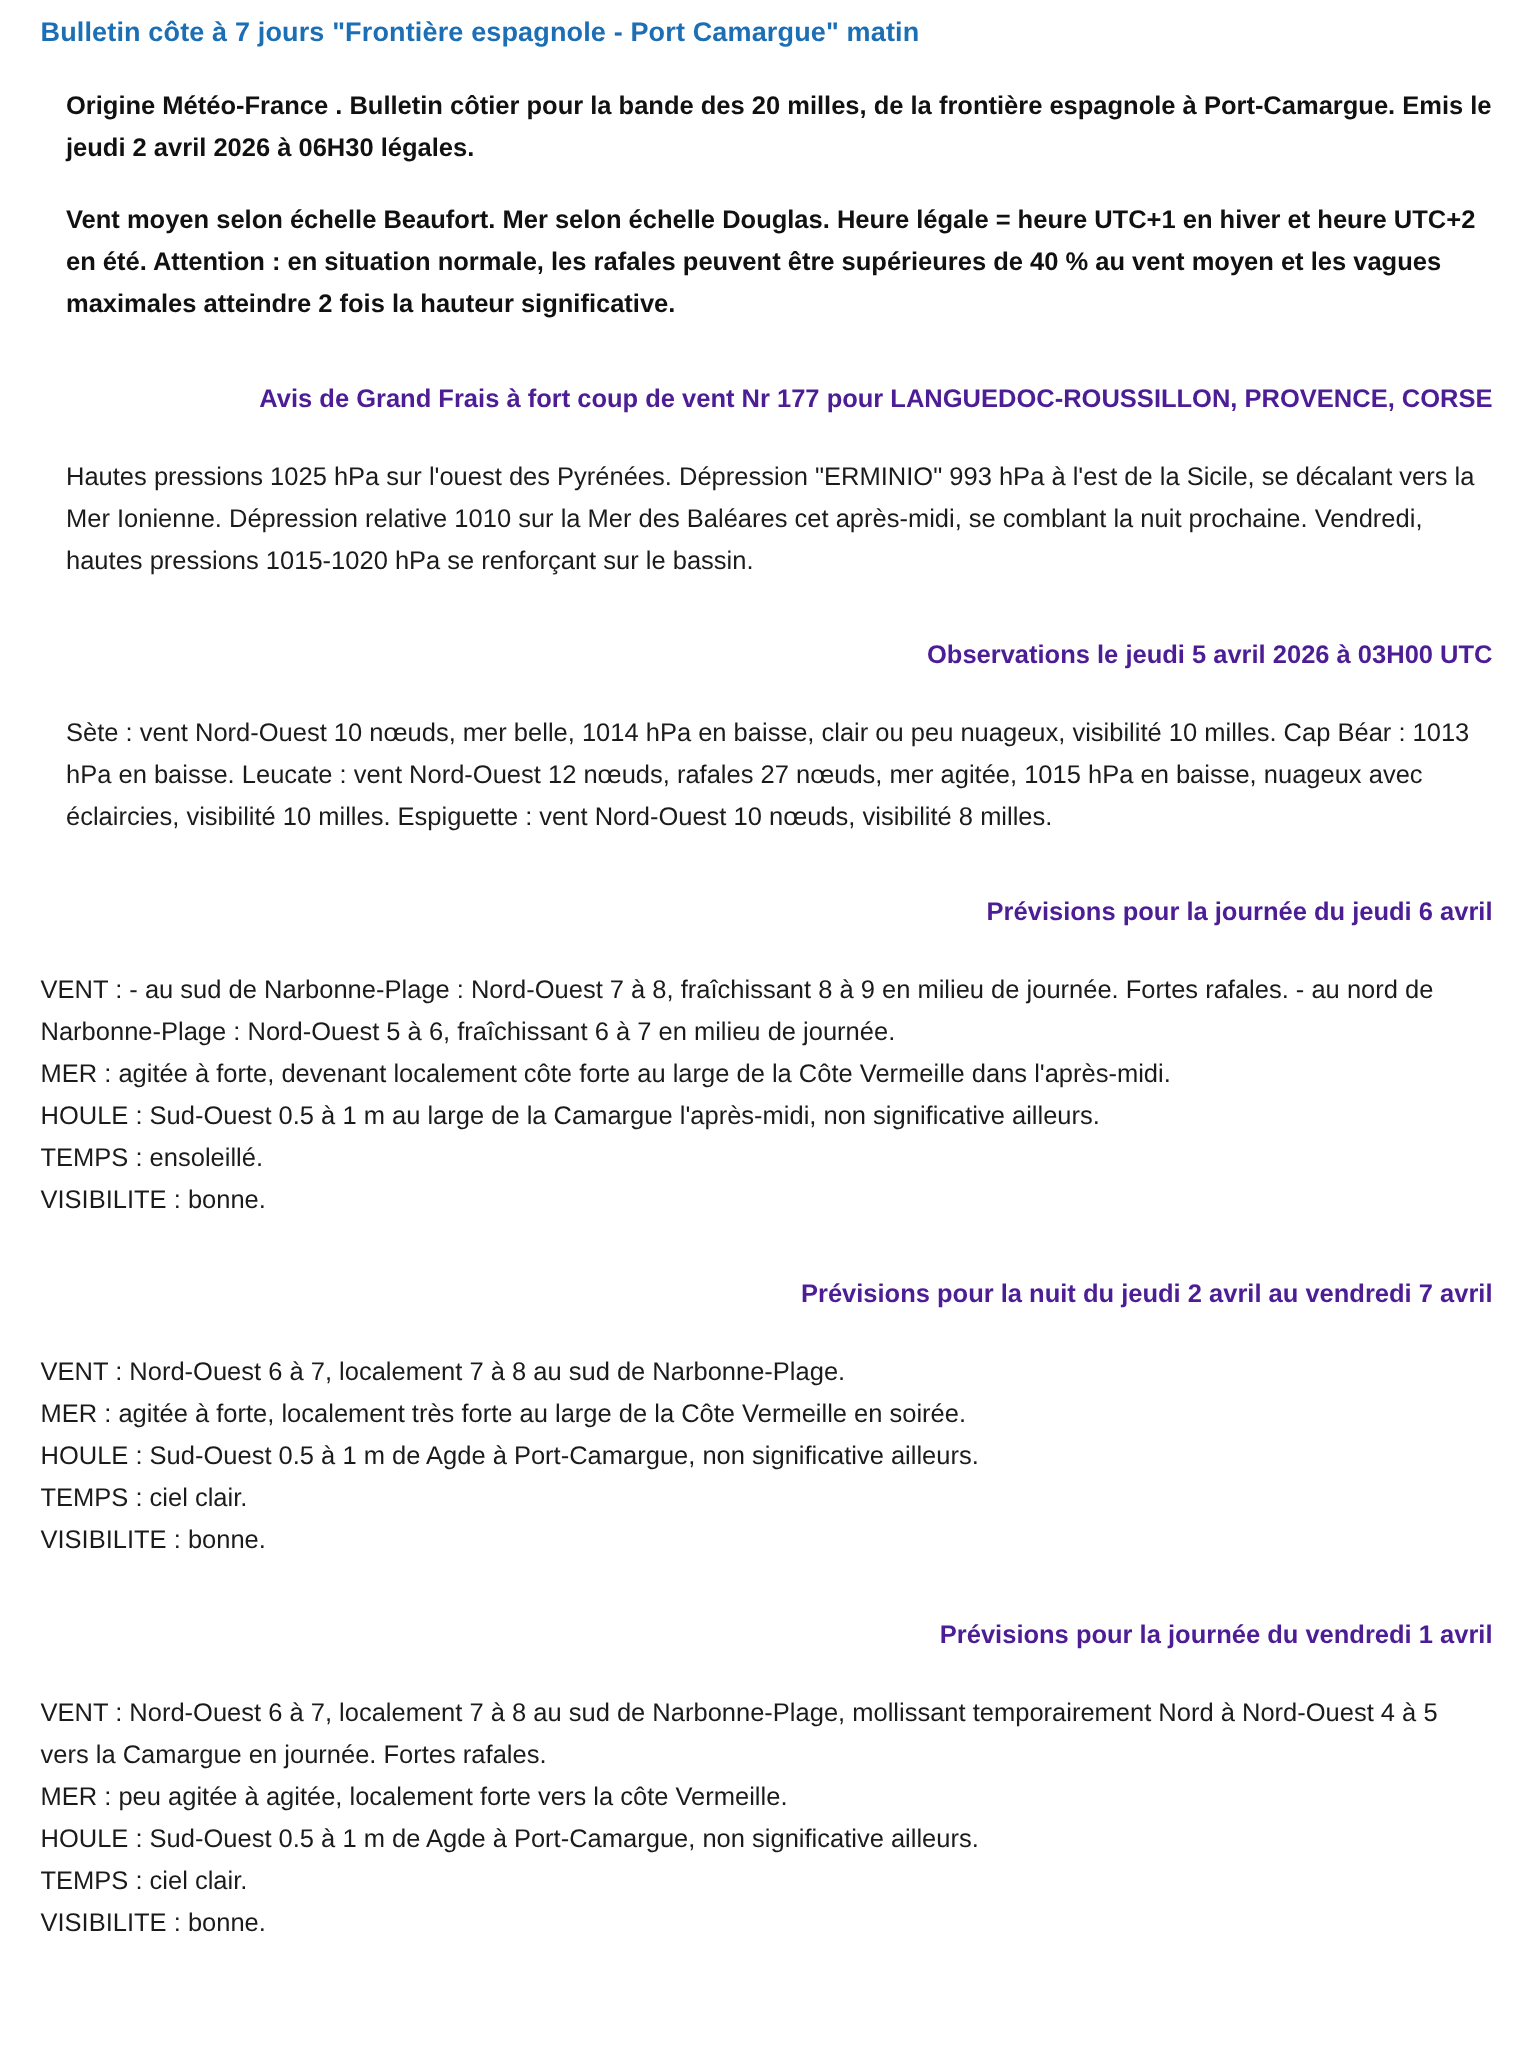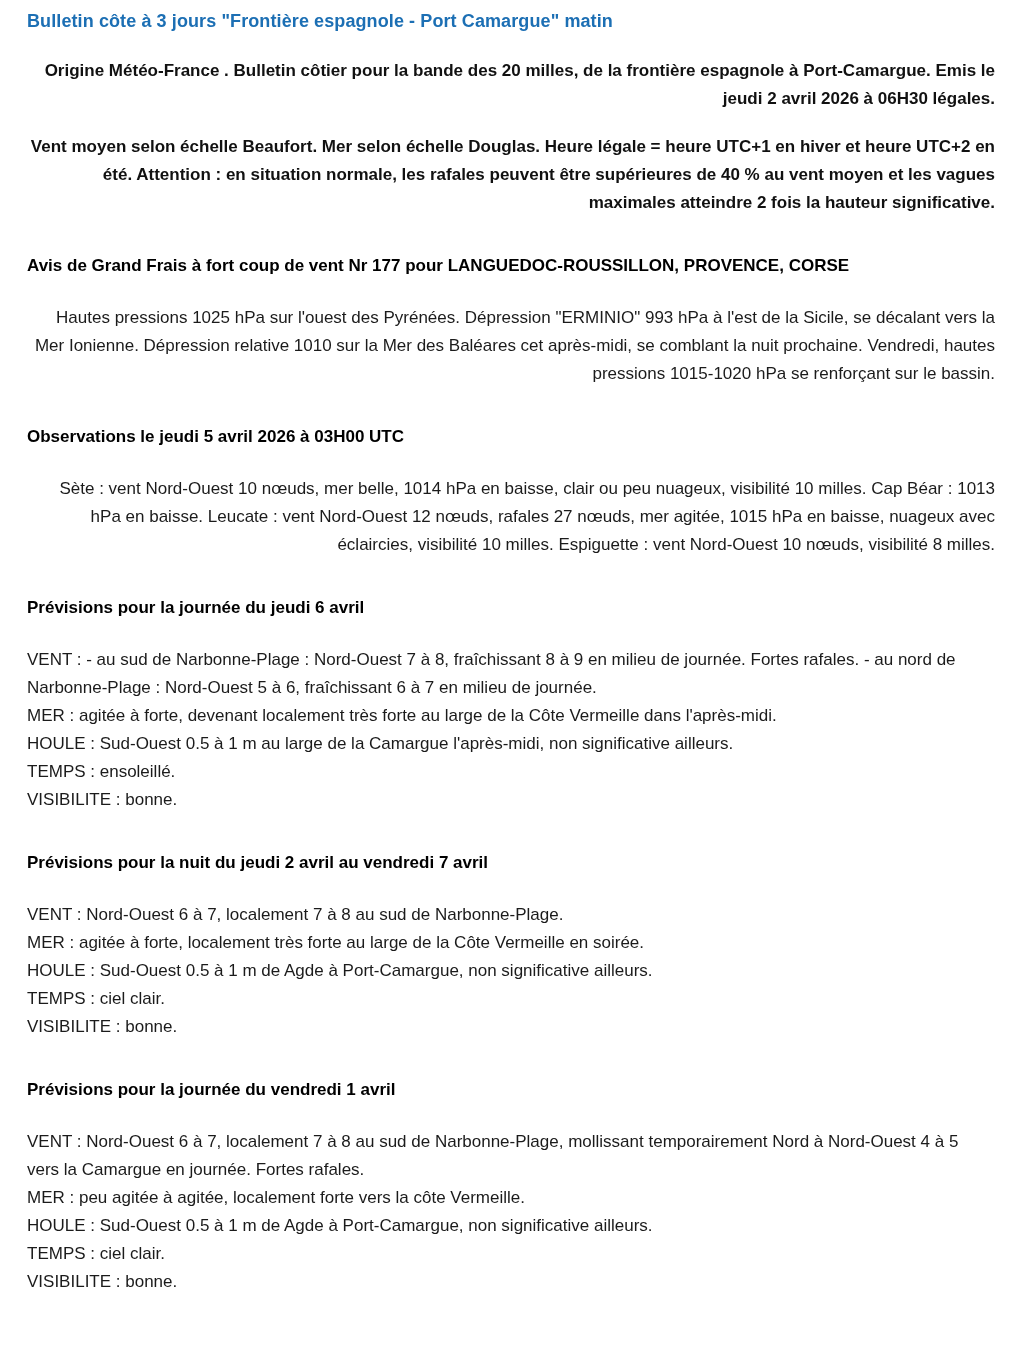--- a/index.html
+++ b/index.html
@@ -24,68 +24,68 @@
     font-size: 18px;
     line-height: 24px;
     font-weight: 700;
     color: #1c6fb4;
     margin: 0 0 24px 0;
     letter-spacing: 0.1px;
   }
   .para {
     font-size: 17px;
     line-height: 28px;
-    margin: 0 0 20px 2px;
-    text-align: right;
+    margin: 0 0 20px 17px;
   }
   .para.bold {
     font-weight: 700;
     color: #111111;
   }
   .section-heading {
     font-size: 17px;
     line-height: 28px;
     font-weight: 700;
-    color: #000000;
+    color: #4c1d95;
     margin: 35px 0 24px 0;
+    text-align: right;
   }
   .forecast-lines {
     font-size: 17px;
     line-height: 28px;
     margin: 0 0 20px 0;
   }
   .forecast-line {
     display: block;
   }
 </style>
 </head>
 <body>
 
 <div class="bulletin">
 
-  <h1 class="bulletin-title">Bulletin côte à 3 jours "Frontière espagnole - Port Camargue" matin</h1>
+  <h1 class="bulletin-title">Bulletin côte à 7 jours "Frontière espagnole - Port Camargue" matin</h1>
 
   <p class="para bold">Origine Météo-France . Bulletin côtier pour la bande des 20 milles, de la frontière espagnole à Port-Camargue. Emis le jeudi 2 avril 2026 à 06H30 légales.</p>
 
   <p class="para bold">Vent moyen selon échelle Beaufort. Mer selon échelle Douglas. Heure légale = heure UTC+1 en hiver et heure UTC+2 en été. Attention : en situation normale, les rafales peuvent être supérieures de 40 % au vent moyen et les vagues maximales atteindre 2 fois la hauteur significative.</p>
 
   <h2 class="section-heading">Avis de Grand Frais à fort coup de vent Nr 177 pour LANGUEDOC-ROUSSILLON, PROVENCE, CORSE</h2>
 
 
   <p class="para">Hautes pressions 1025 hPa sur l'ouest des Pyrénées. Dépression "ERMINIO" 993 hPa à l'est de la Sicile, se décalant vers la Mer Ionienne. Dépression relative 1010 sur la Mer des Baléares cet après-midi, se comblant la nuit prochaine. Vendredi, hautes pressions 1015-1020 hPa se renforçant sur le bassin.</p>
 
   <h2 class="section-heading">Observations le jeudi 5 avril 2026 à 03H00 UTC</h2>
 
   <p class="para">Sète : vent Nord-Ouest 10 nœuds, mer belle, 1014 hPa en baisse, clair ou peu nuageux, visibilité 10 milles. Cap Béar : 1013 hPa en baisse. Leucate : vent Nord-Ouest 12 nœuds, rafales 27 nœuds, mer agitée, 1015 hPa en baisse, nuageux avec éclaircies, visibilité 10 milles. Espiguette : vent Nord-Ouest 10 nœuds, visibilité 8 milles.</p>
 
   <section>
     <h2 class="section-heading">Prévisions pour la journée du jeudi 6 avril</h2>
     <div class="forecast-lines">
       <span class="forecast-line">VENT : - au sud de Narbonne-Plage : Nord-Ouest 7 à 8, fraîchissant 8 à 9 en milieu de journée. Fortes rafales. - au nord de Narbonne-Plage : Nord-Ouest 5 à 6, fraîchissant 6 à 7 en milieu de journée.</span>
-      <span class="forecast-line">MER : agitée à forte, devenant localement très forte au large de la Côte Vermeille dans l'après-midi.</span>
+      <span class="forecast-line">MER : agitée à forte, devenant localement côte forte au large de la Côte Vermeille dans l'après-midi.</span>
       <span class="forecast-line">HOULE : Sud-Ouest 0.5 à 1 m au large de la Camargue l'après-midi, non significative ailleurs.</span>
       <span class="forecast-line">TEMPS : ensoleillé.</span>
       <span class="forecast-line">VISIBILITE : bonne.</span>
     </div>
   </section>
 
   <section>
     <h2 class="section-heading">Prévisions pour la nuit du jeudi 2 avril au vendredi 7 avril</h2>
     <div class="forecast-lines">
       <span class="forecast-line">VENT : Nord-Ouest 6 à 7, localement 7 à 8 au sud de Narbonne-Plage.</span>

